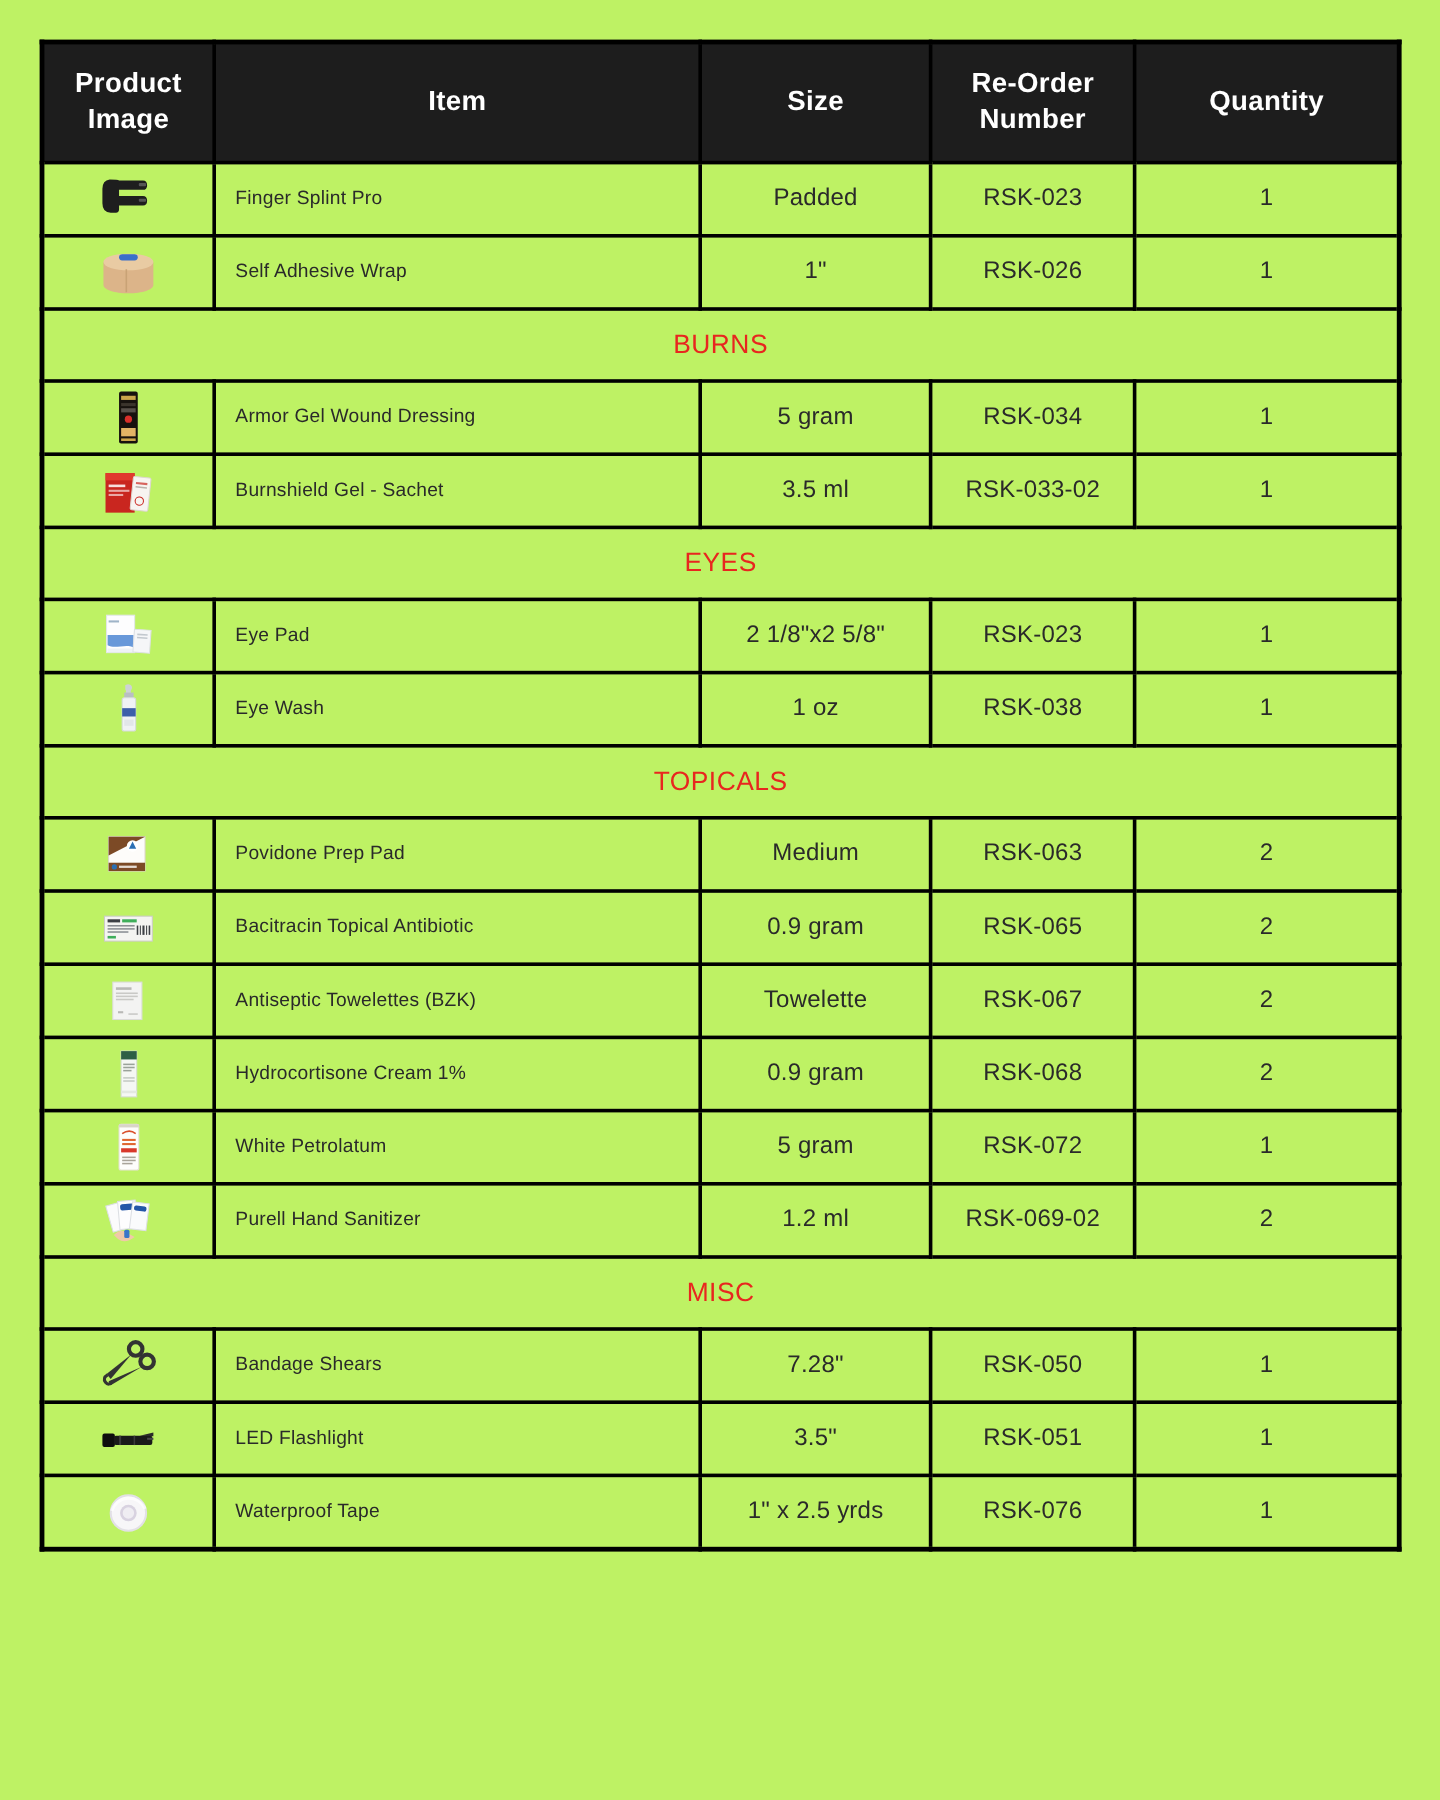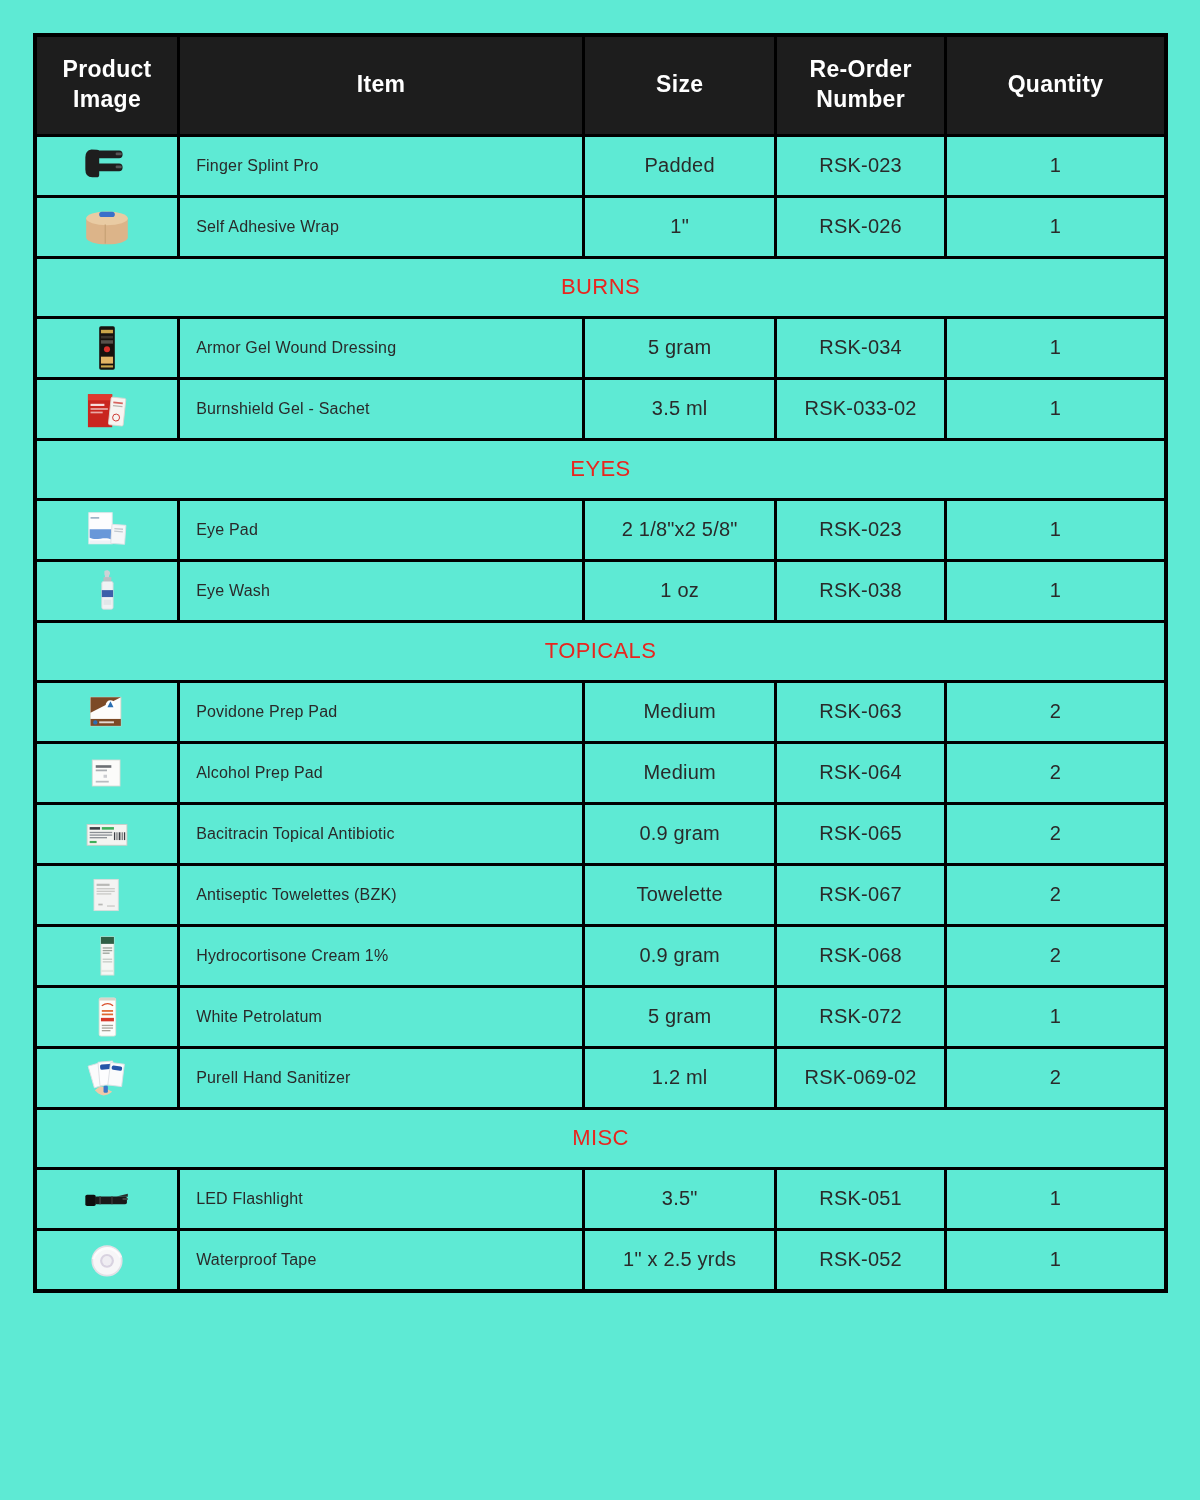--- a/index.html
+++ b/index.html
@@ -4,21 +4,21 @@
 <style>
   html, body {
     margin: 0;
     padding: 0;
     background: #ffffff;
     font-family: "Liberation Sans", sans-serif;
   }
   .page {
     width: 1200px;
     height: 1500px;
-    background: #5eead4;
+    background: #bef264;
     box-sizing: border-box;
     padding: 33px 32px 0 33px;
   }
   table.kit-table {
     width: 100%;
     border-collapse: collapse;
     border: 4px solid #000000;
     table-layout: fixed;
   }
   col.c-img { width: 12.7%; }
@@ -242,37 +242,20 @@
                 <rect x="21" y="40.8" width="17" height="2.2" fill="#fff" opacity=".8"></rect>
               </svg>
             </div>
     </td>
     <td class="cell-item">Povidone Prep Pad</td>
     <td>Medium</td>
     <td>RSK-063</td>
     <td>2</td>
   </tr>
 
-  <tr class="item-row">
-    <td class="cell-img">
-      <div class="img-wrap">
-              <svg viewBox="0 0 60 60">
-                <rect x="13" y="15" width="32" height="30" fill="#fbfbfa" stroke="#d9d9d6"></rect>
-                <rect x="17" y="21" width="18" height="3" fill="#6b6f74"></rect>
-                <rect x="17" y="26" width="13" height="2" fill="#a9adb2"></rect>
-                <rect x="26" y="32" width="4" height="3.5" fill="#caccd0"></rect>
-                <rect x="17" y="39" width="15" height="2" fill="#b9bcc0"></rect>
-              </svg>
-            </div>
-    </td>
-    <td class="cell-item">Alcohol Prep Pad</td>
-    <td>Medium</td>
-    <td>RSK-064</td>
-    <td>2</td>
-  </tr>
 
   <tr class="item-row">
     <td class="cell-img">
       <div class="img-wrap">
               <svg viewBox="0 0 60 60">
                 <rect x="7" y="19" width="46" height="24" fill="#f4f4f1" stroke="#ccccc6"></rect>
                 <rect x="10" y="22" width="12" height="3" fill="#3d4045"></rect>
                 <rect x="24" y="22" width="14" height="3" fill="#3fae5a"></rect>
                 <rect x="10" y="27.5" width="26" height="1.5" fill="#8b8f94"></rect>
                 <rect x="10" y="30.5" width="26" height="1.5" fill="#8b8f94"></rect>
@@ -382,20 +365,39 @@
     <td class="cell-item">Purell Hand Sanitizer</td>
     <td>1.2 ml</td>
     <td>RSK-069-02</td>
     <td>2</td>
   </tr>
 
   <tr class="section-row">
     <td colspan="5">MISC</td>
   </tr>
 
+  <tr class="item-row">
+    <td class="cell-img">
+      <div class="img-wrap">
+              <svg viewBox="0 0 60 60">
+                <g fill="none" stroke="#333" stroke-width="4">
+                  <circle cx="37" cy="14" r="6.5"></circle>
+                  <circle cx="48" cy="26" r="6.5"></circle>
+                </g>
+                <path d="M33 19L9 38l4 5z" fill="#333"></path>
+                <path d="M43 31L11 45l2 4z" fill="#333"></path>
+                <path d="M10 39q-5 3-2 7t7-1" fill="none" stroke="#333" stroke-width="3"></path>
+              </svg>
+            </div>
+    </td>
+    <td class="cell-item">Bandage Shears</td>
+    <td>7.28"</td>
+    <td>RSK-050</td>
+    <td>1</td>
+  </tr>
 
   <tr class="item-row">
     <td class="cell-img">
       <div class="img-wrap">
               <svg viewBox="0 0 60 60">
                 <rect x="5" y="25" width="12" height="13" rx="2" fill="#0e0e0e"></rect>
                 <rect x="16" y="27" width="37" height="9" rx="2" fill="#1a1a1a"></rect>
                 <rect x="21" y="27" width="2" height="9" fill="#3a3a3a"></rect>
                 <rect x="35" y="27" width="1.5" height="9" fill="#3a3a3a"></rect>
                 <path d="M41 27l13-3v3.5z" fill="#2a2a2a"></path>
@@ -415,18 +417,18 @@
               <svg viewBox="0 0 60 60">
                 <circle cx="30" cy="31" r="17" fill="#f7f6f8" stroke="#e2e0e6" stroke-width="2"></circle>
                 <circle cx="30" cy="31" r="8" fill="#d8d2e0"></circle>
                 <circle cx="30" cy="31" r="5.5" fill="#efedf2"></circle>
                 <path d="M14 29a17 17 0 0 1 32-2" fill="none" stroke="#ffffff" stroke-width="3" opacity=".7"></path>
               </svg>
             </div>
     </td>
     <td class="cell-item">Waterproof Tape</td>
     <td>1" x 2.5 yrds</td>
-    <td>RSK-052</td>
+    <td>RSK-076</td>
     <td>1</td>
   </tr>
 </tbody>
   </table>
 </div>
 
 </body></html>

